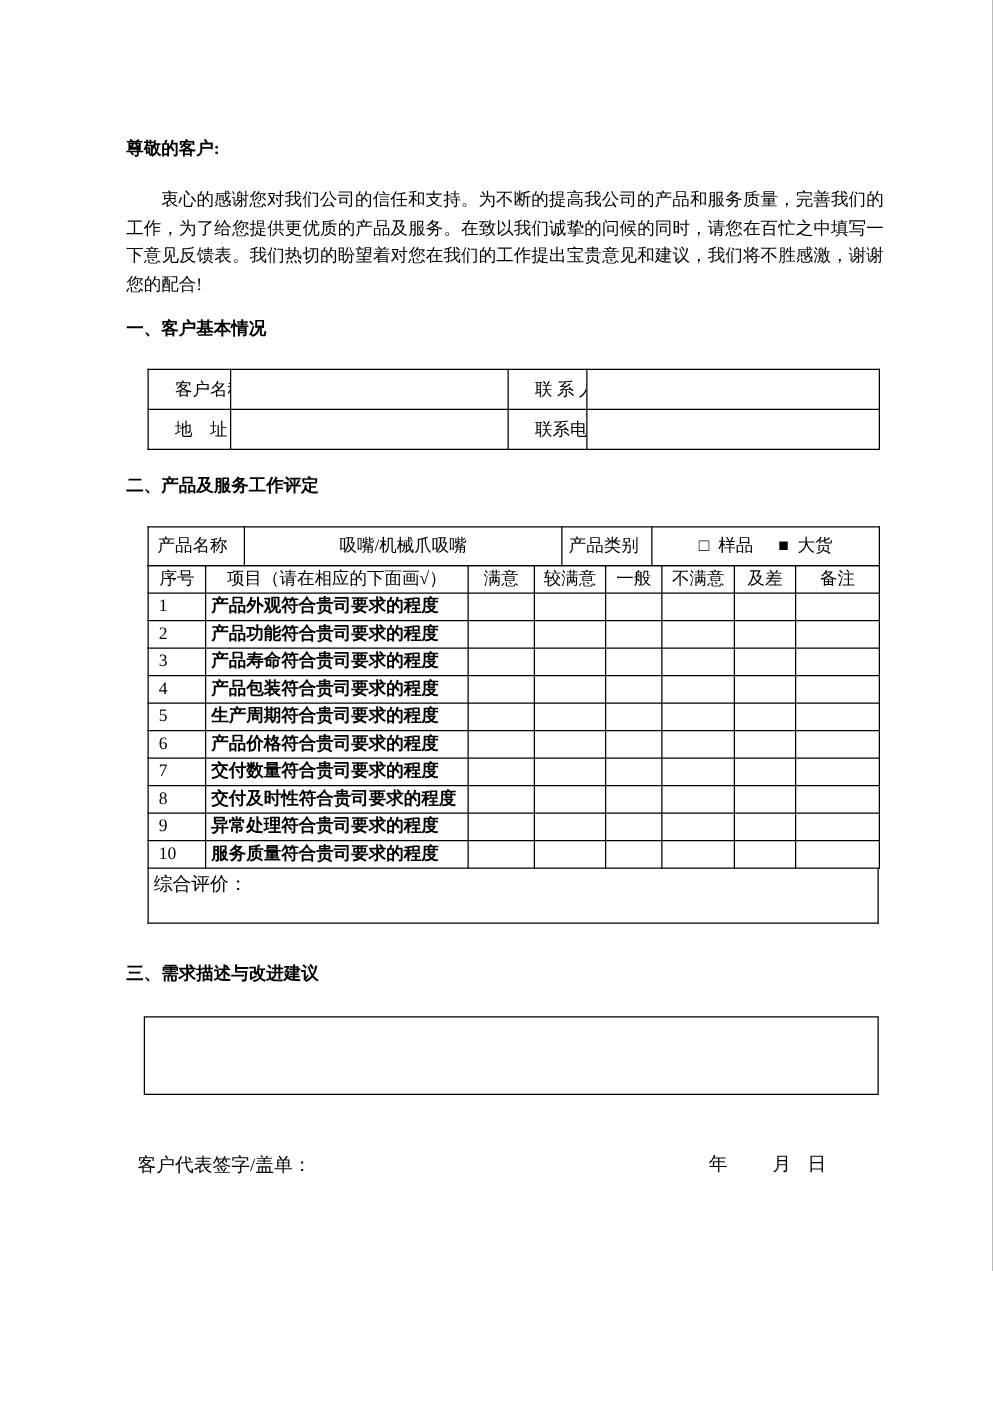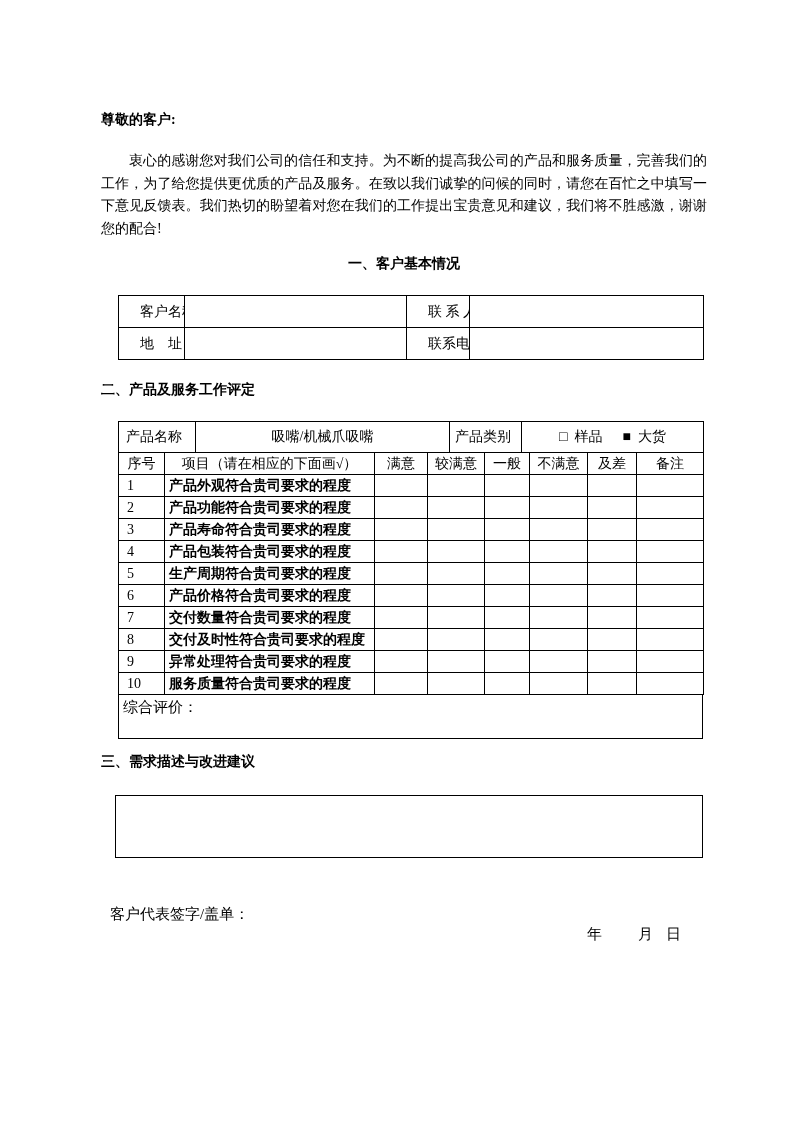--- a/index.html
+++ b/index.html
@@ -6,23 +6,23 @@
   .page{
     width:794px;height:1123px;background:#fff;position:relative;
     box-sizing:border-box;padding:100px 87px 0 101px;
     font-family:"Liberation Serif",serif;color:#000;
     margin:0 auto;overflow:hidden;
   }
   .doc-title{font-size:17px;font-weight:700;text-align:center;line-height:27px;margin:0;letter-spacing:1px;}
   .greeting{font-size:14px;font-weight:700;line-height:19px;margin:10px 0 0 0;}
   .intro{font-size:14px;line-height:22.5px;margin:21px 0 0 0;text-align:justify;text-indent:28px;}
   .sec-h{font-size:14px;font-weight:700;line-height:18px;margin:0;}
-  .h-basic{margin-top:15px;text-align:center;}
+  .h-basic{margin-top:15px;}
   .h-eval{margin-top:21px;}
-  .h-sugg{margin-top:14px;}
+  .h-sugg{margin-top:32px;}
 
   table{border-collapse:collapse;table-layout:fixed;}
   td{border:1px solid #000;font-size:14px;padding:0;overflow:hidden;vertical-align:middle;}
 
   .t-basic{width:585px;margin:22px 0 0 17px;}
   .t-basic td{height:31px;}
   td.lbl{padding-left:21px;white-space:pre;}
 
   .eval-wrap{width:585px;margin:22px 0 0 17px;}
   .t-product{width:585px;padding-left:11px;}
@@ -39,21 +39,21 @@
   .t-rating td{height:21px;text-align:center;line-height:16px;}
   .t-rating td.no{text-align:left;padding-left:8px;}
   .t-rating td.item{text-align:left;padding-left:4px;font-weight:bold;}
 
   .summary{width:585px;box-sizing:border-box;border:1px solid #000;border-top:none;height:44px;font-size:15px;padding:3px 0 0 4px;}
 
   .sugg-box{width:588px;height:63px;border:1px solid #000;margin:24px 0 0 14px;box-sizing:border-box;}
 
   .sig-row{margin:47px 0 0 9px;font-size:15px;position:relative;height:20px;line-height:18px;}
   .sig-blank{display:inline-block;width:200px;height:14px;}
-  .date-group{position:absolute;left:477px;top:0;margin-top:20px;}
+  .date-group{position:absolute;left:457px;top:0;}
   .date-m{margin-left:36px;}
   .date-d{margin-left:13px;}
 </style>
 </head>
 <body>
 
 <div class="page">
 
 
   <p class="greeting">尊敬的客户:</p>

